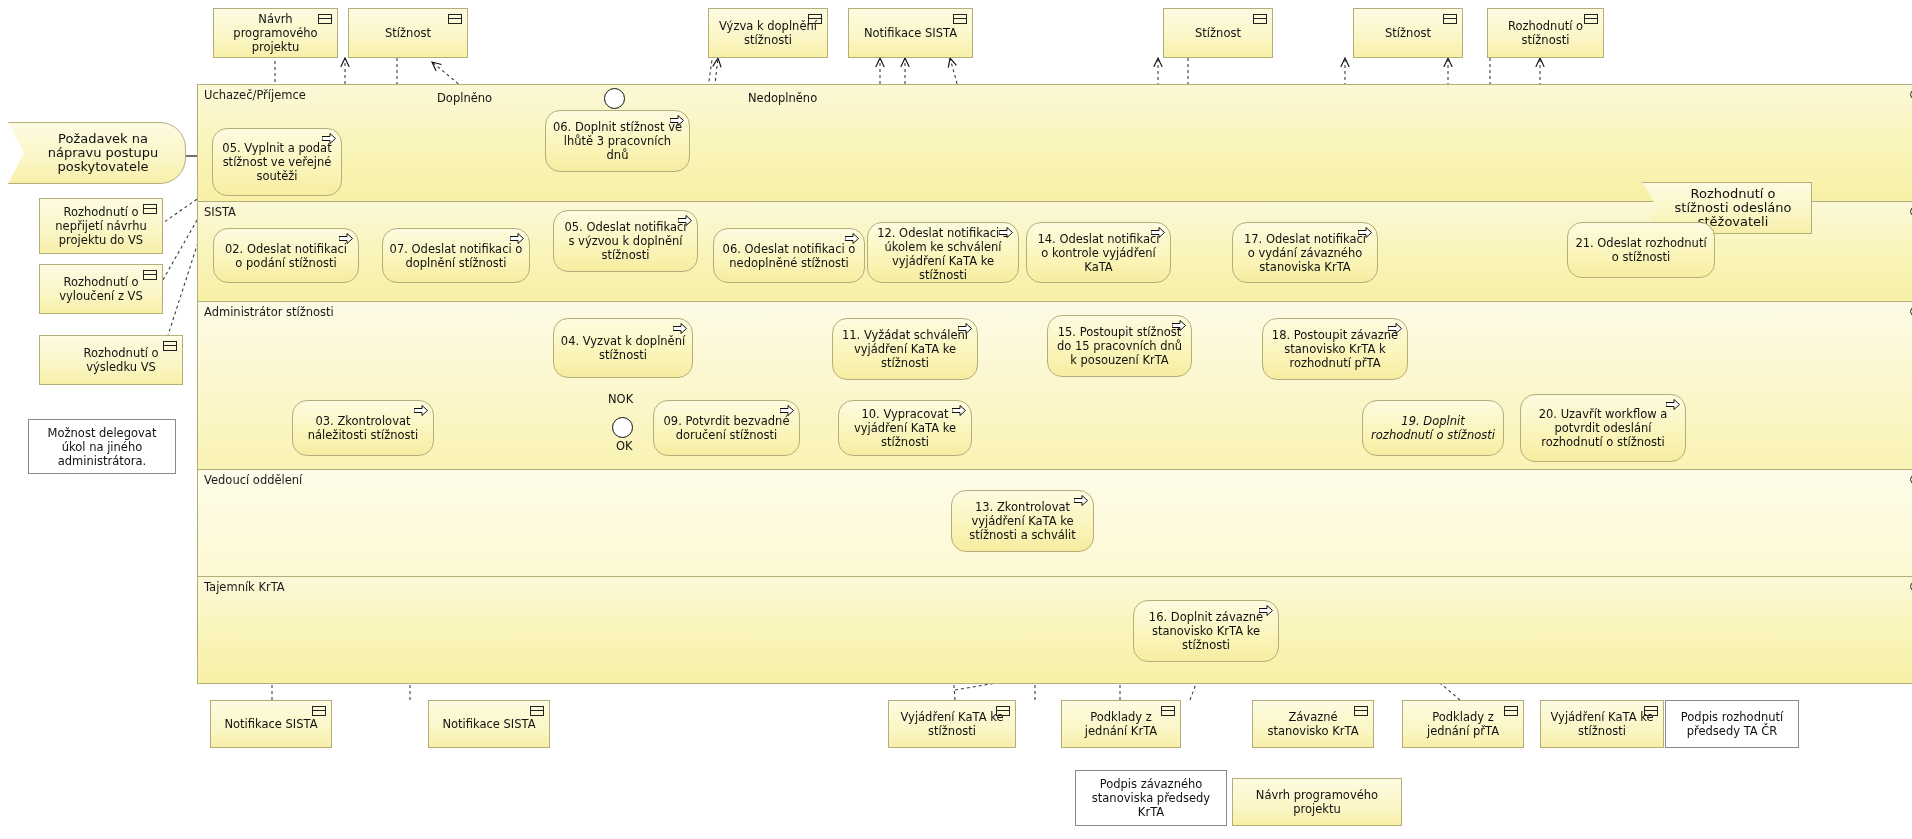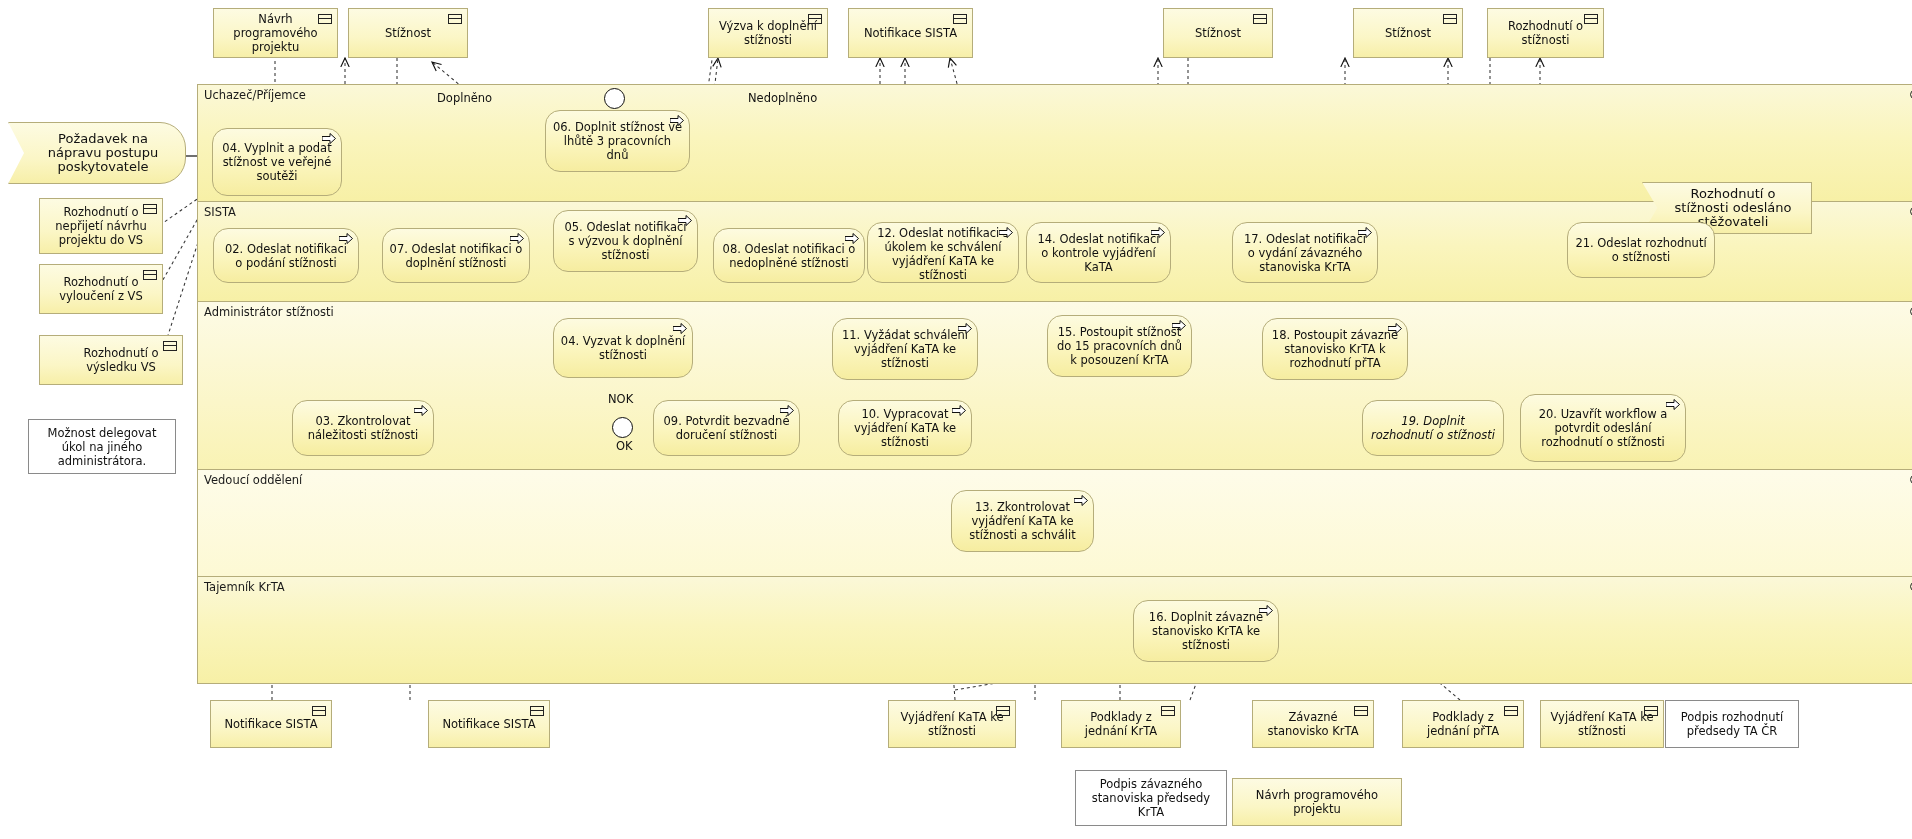--- a/index.html
+++ b/index.html
@@ -238,21 +238,21 @@
 
   <div class="note" style="left:28px;top:419px;width:148px;height:55px;">
     <span>Možnost delegovat úkol na jiného administrátora.</span>
   </div>
 
   <div class="flag right" style="left:1642px;top:182px;width:170px;height:52px;">
     <span>Rozhodnutí o stížnosti odesláno stěžovateli</span>
   </div>
 
   <div class="task" style="left:212px;top:128px;width:130px;height:68px;">
-    <span>04. Vyplnit a podat stížnost ve veřejné soutěži</span>
+    <span>05. Vyplnit a podat stížnost ve veřejné soutěži</span>
     <svg class="marker" viewBox="0 0 14 11">
         <path d="M0,3.5 L8,3.5 L8,0.5 L13.5,5.5 L8,10.5 L8,7.5 L0,7.5 z" fill="#fff" stroke="#111" stroke-width="1"></path>
       </svg>
   </div>
   <div class="task" style="left:545px;top:110px;width:145px;height:62px;">
     <span>06. Doplnit stížnost ve lhůtě 3 pracovních dnů</span>
     <svg class="marker" viewBox="0 0 14 11">
         <path d="M0,3.5 L8,3.5 L8,0.5 L13.5,5.5 L8,10.5 L8,7.5 L0,7.5 z" fill="#fff" stroke="#111" stroke-width="1"></path>
       </svg>
   </div>
@@ -273,21 +273,21 @@
         <path d="M0,3.5 L8,3.5 L8,0.5 L13.5,5.5 L8,10.5 L8,7.5 L0,7.5 z" fill="#fff" stroke="#111" stroke-width="1"></path>
       </svg>
   </div>
   <div class="task" style="left:553px;top:210px;width:145px;height:62px;">
     <span>05. Odeslat notifikaci s výzvou k doplnění stížnosti</span>
     <svg class="marker" viewBox="0 0 14 11">
         <path d="M0,3.5 L8,3.5 L8,0.5 L13.5,5.5 L8,10.5 L8,7.5 L0,7.5 z" fill="#fff" stroke="#111" stroke-width="1"></path>
       </svg>
   </div>
   <div class="task" style="left:713px;top:228px;width:152px;height:55px;">
-    <span>08. Odeslat notifikaci o nedoplněné stížnosti</span>
+    <span>06. Odeslat notifikaci o nedoplněné stížnosti</span>
     <svg class="marker" viewBox="0 0 14 11">
         <path d="M0,3.5 L8,3.5 L8,0.5 L13.5,5.5 L8,10.5 L8,7.5 L0,7.5 z" fill="#fff" stroke="#111" stroke-width="1"></path>
       </svg>
   </div>
   <div class="task" style="left:867px;top:222px;width:152px;height:61px;align-items:flex-start;">
     <span>12. Odeslat notifikaci s úkolem ke schválení vyjádření KaTA ke stížnosti</span>
     <svg class="marker" viewBox="0 0 14 11">
         <path d="M0,3.5 L8,3.5 L8,0.5 L13.5,5.5 L8,10.5 L8,7.5 L0,7.5 z" fill="#fff" stroke="#111" stroke-width="1"></path>
       </svg>
   </div>

